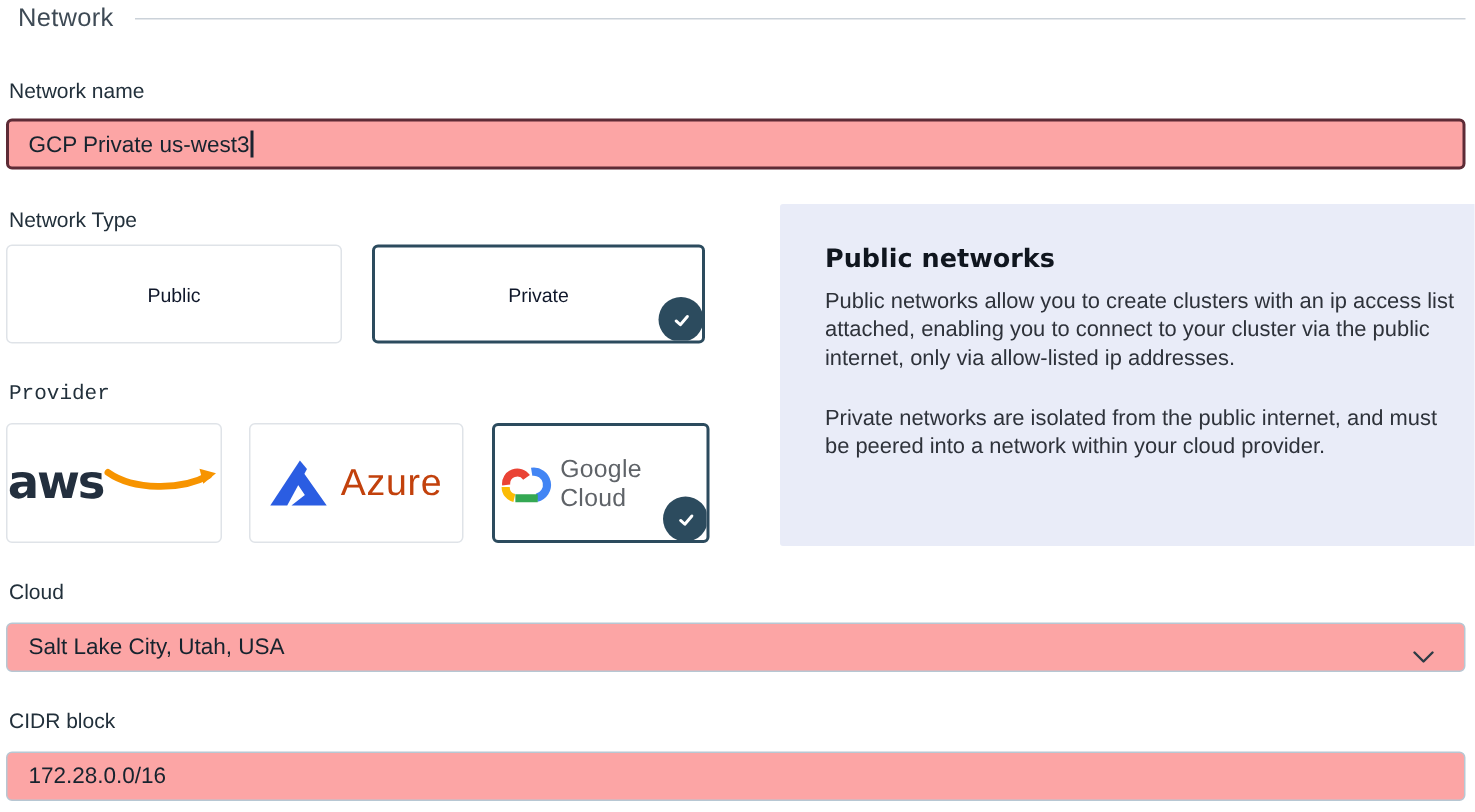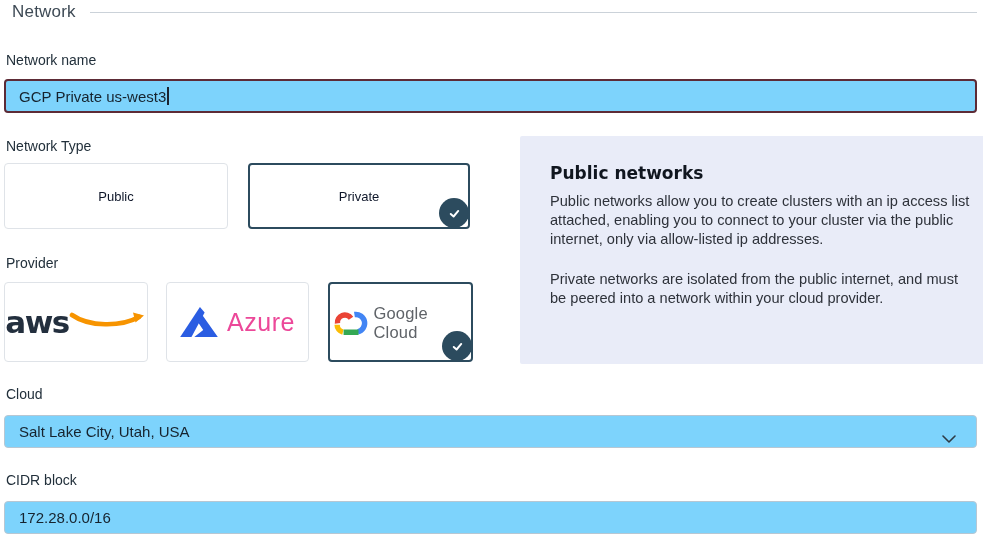--- a/index.html
+++ b/index.html
@@ -10,21 +10,21 @@
   
   .section-head { position:absolute; left:12px; right:6px; top:2px;
                   display:flex; align-items:center; }
   .section-title { font-size:17px; color:#3e4a55; letter-spacing:.2px; }
   .section-rule { flex:1; margin-left:14px; border-top:1px solid #cbd2d9; height:0; }
 
   .field-label { position:absolute; left:6px; font-size:14px; color:#22303b; }
 
   
   .textbox { position:absolute; left:4px; width:973px; height:34px;
-             background:#7dd3fc; border-radius:4px; display:flex; align-items:center;
+             background:#fca5a5; border-radius:4px; display:flex; align-items:center;
              font-size:15px; color:#16232e; }
   .textbox.focused { border:2px solid #5d2b36; padding-left:13px; }
   .textbox.plain   { border:1px solid #b7c7d3; padding-left:14px; height:33px; }
   .caret { display:inline-block; width:1.5px; height:18px; background:#1b2430; margin-left:1px; }
 
   
   .card { position:absolute; background:#fff; border:1px solid #dfe3e8; border-radius:4px;
           display:flex; align-items:center; justify-content:center; overflow:hidden; }
   .card.selected { border:2px solid #2c4b5e; }
   .type-card { top:163px; height:66px; font-size:13px; color:#0f172a; }
@@ -39,21 +39,21 @@
                 background:#e9ecf8; border-radius:2px; padding:27px 28px 0 30px; }
   .info-panel h3 { font-size:17px; font-weight:bold; color:#10161f;
                    font-family:"DejaVu Sans","Liberation Sans",sans-serif; }
   .info-panel p  { margin-top:9px; margin-bottom:21px; font-size:14.6px; line-height:19px;
                    color:#2e323a; max-width:440px; }
 
   
   .aws-word { font-size:31px; font-weight:700; letter-spacing:-1.5px; color:#232f3e;
               line-height:1; font-family:"DejaVu Sans","Liberation Sans",sans-serif; }
   .azure-row { display:flex; align-items:center; gap:9px; }
-  .azure-word { font-size:25px; color:#ec4899; letter-spacing:.5px; }
+  .azure-word { font-size:25px; color:#c2410c; letter-spacing:.5px; }
   .gcloud-word { font-size:16.5px; color:#5f6368; margin-top:1px; letter-spacing:.2px; }
 
   .select-chevron { position:absolute; right:20px; top:13px; }
 </style>
 </head>
 <body>
 
 <div class="stage">
 
   <div class="section-head">
@@ -81,21 +81,21 @@
         </svg>
     </span>
   </div>
 
   <aside class="info-panel">
     <h3>Public networks</h3>
     <p>Public networks allow you to create clusters with an ip access list attached, enabling you to connect to your cluster via the public internet, only via allow-listed ip addresses.</p>
     <p>Private networks are isolated from the public internet, and must be peered into a network within your cloud provider.</p>
   </aside>
 
-  <label class="field-label" style="top:255px;">Provider</label>
+  <label class="field-label" style="top:255px;font-family:Liberation Mono, monospace;">Provider</label>
 
   <div class="card prov-card" style="left:4px; width:144px;">
     <span class="aws-word">aws</span>
     <svg width="78" height="17" viewBox="0 0 78 17" style="margin-top:-3px;">
       <path d="M3,3 C 20,15 52,15 70,5" fill="none" stroke="#f79400" stroke-width="4.6" stroke-linecap="round"></path>
       <polygon points="64,0.5 75,3.5 66.5,10.5" fill="#f79400"></polygon>
     </svg>
   </div>
 
   <div class="card prov-card" style="left:166px; width:143px;">

